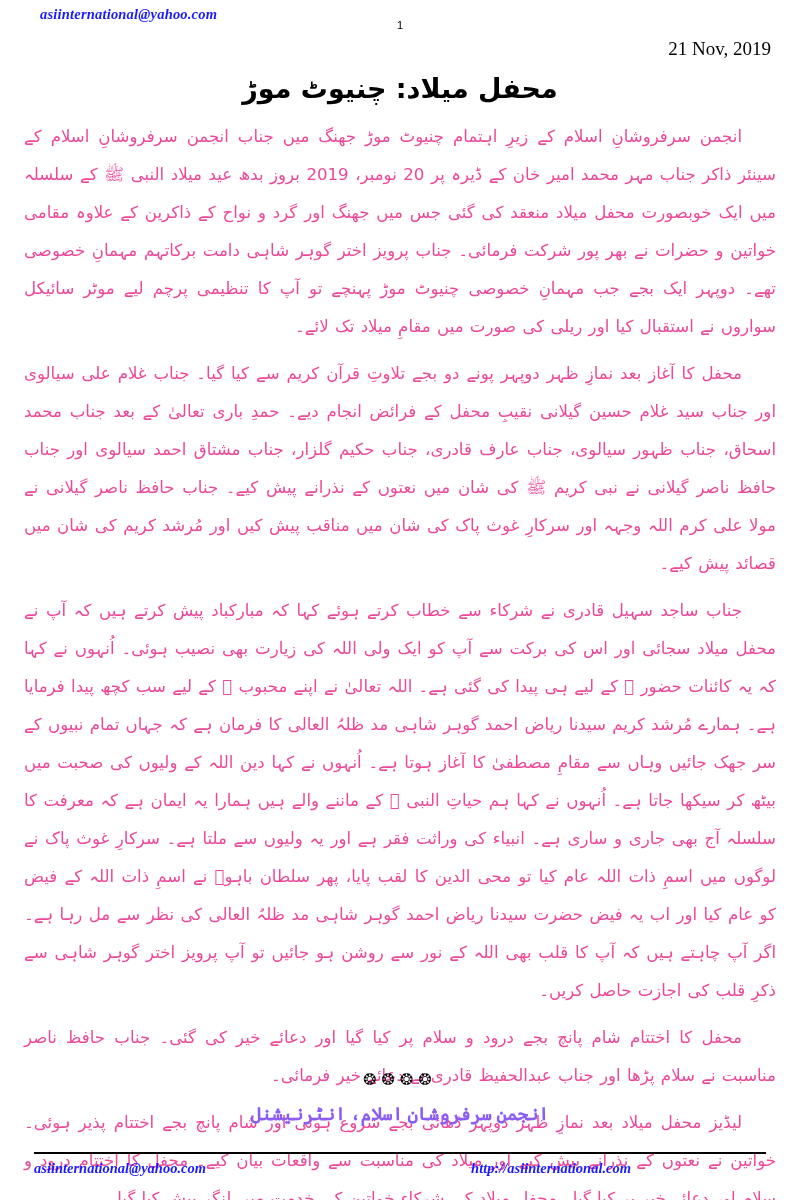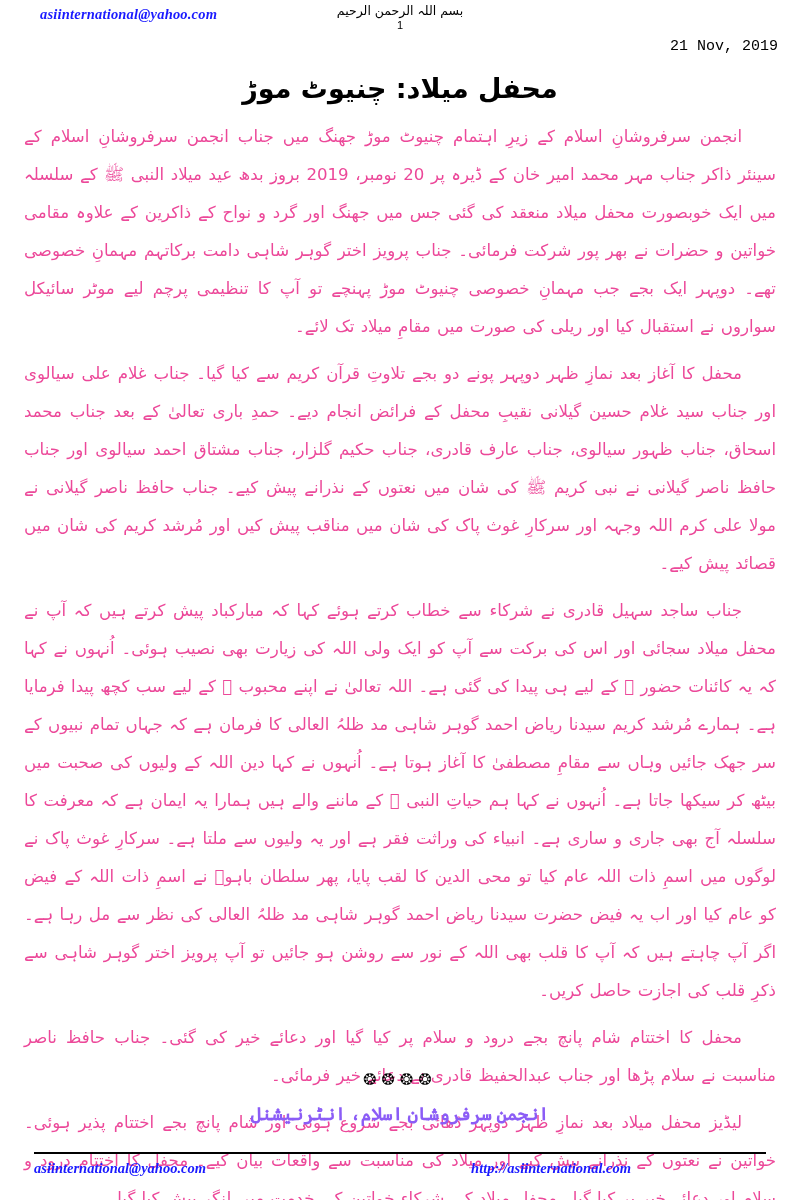--- a/index.html
+++ b/index.html
@@ -60,25 +60,25 @@
     left: 0;
     right: 0;
     top: 19px;
     text-align: center;
     font-family: "Liberation Sans", sans-serif;
     font-size: 11px;
     color: #000;
   }
   .hdr-date {
     position: absolute;
-    right: 22px;
+    right: 29px;
     top: 38px;
     direction: ltr;
-    font-family: Liberation Mono, monospace;
-    font-size: 15px;
+    font-family: Liberation Serif, serif;
+    font-size: 19px;
     color: #000;
     white-space: nowrap;
   }
   .hdr-title {
     position: absolute;
     left: 0;
     right: 0;
     top: 34px;
     text-align: center;
     direction: rtl;
@@ -171,21 +171,20 @@
     margin-right: 135px;
   }
 </style>
 </head>
 <body>
 
 <div class="page">
 
   <div class="header">
     <div class="hdr-email">asiinternational@yahoo.com</div>
-    <div class="hdr-bismillah">بسم اللہ الرحمن الرحیم</div>
     <div class="hdr-pagenum">1</div>
     <div class="hdr-date">21 Nov, 2019</div>
     <h1 class="hdr-title">محفل میلاد: چنیوٹ موڑ</h1>
   </div>
 
   <div class="content">
     <p class="para para-tail-right">انجمن سرفروشانِ اسلام کے زیرِ اہتمام چنیوٹ موڑ جھنگ میں جناب انجمن سرفروشانِ اسلام کے سینئر ذاکر جناب مہر محمد امیر خان کے ڈیرہ پر 20 نومبر، 2019 بروز بدھ عید میلاد النبی ﷺ کے سلسلہ میں ایک خوبصورت محفل میلاد منعقد کی گئی جس میں جھنگ اور گرد و نواح کے ذاکرین کے علاوہ مقامی خواتین و حضرات نے بھر پور شرکت فرمائی۔ جناب پرویز اختر گوہر شاہی دامت برکاتہم مہمانِ خصوصی تھے۔ دوپہر ایک بجے جب مہمانِ خصوصی چنیوٹ موڑ پہنچے تو آپ کا تنظیمی پرچم لیے موٹر سائیکل سواروں نے استقبال کیا اور ریلی کی صورت میں مقامِ میلاد تک لائے۔</p>
     <p class="para para-tail-right">محفل کا آغاز بعد نمازِ ظہر دوپہر پونے دو بجے تلاوتِ قرآن کریم سے کیا گیا۔ جناب غلام علی سیالوی اور جناب سید غلام حسین گیلانی نقیبِ محفل کے فرائض انجام دیے۔ حمدِ باری تعالیٰ کے بعد جناب محمد اسحاق، جناب ظہور سیالوی، جناب عارف قادری، جناب حکیم گلزار، جناب مشتاق احمد سیالوی اور جناب حافظ ناصر گیلانی نے نبی کریم ﷺ کی شان میں نعتوں کے نذرانے پیش کیے۔ جناب حافظ ناصر گیلانی نے مولا علی کرم اللہ وجہہ اور سرکارِ غوث پاک کی شان میں مناقب پیش کیں اور مُرشد کریم کی شان میں قصائد پیش کیے۔</p>
     <p class="para para-tail-right">جناب ساجد سہیل قادری نے شرکاء سے خطاب کرتے ہوئے کہا کہ مبارکباد پیش کرتے ہیں کہ آپ نے محفل میلاد سجائی اور اس کی برکت سے آپ کو ایک ولی اللہ کی زیارت بھی نصیب ہوئی۔ اُنہوں نے کہا کہ یہ کائنات حضور ﷺ کے لیے ہی پیدا کی گئی ہے۔ اللہ تعالیٰ نے اپنے محبوب ﷺ کے لیے سب کچھ پیدا فرمایا ہے۔ ہمارے مُرشد کریم سیدنا ریاض احمد گوہر شاہی مد ظلہُ العالی کا فرمان ہے کہ جہاں تمام نبیوں کے سر جھک جائیں وہاں سے مقامِ مصطفیٰ کا آغاز ہوتا ہے۔ اُنہوں نے کہا دین اللہ کے ولیوں کی صحبت میں بیٹھ کر سیکھا جاتا ہے۔ اُنہوں نے کہا ہم حیاتِ النبی ﷺ کے ماننے والے ہیں ہمارا یہ ایمان ہے کہ معرفت کا سلسلہ آج بھی جاری و ساری ہے۔ انبیاء کی وراثت فقر ہے اور یہ ولیوں سے ملتا ہے۔ سرکارِ غوث پاک نے لوگوں میں اسمِ ذات اللہ عام کیا تو محی الدین کا لقب پایا، پھر سلطان باہوؒ نے اسمِ ذات اللہ کے فیض کو عام کیا اور اب یہ فیض حضرت سیدنا ریاض احمد گوہر شاہی مد ظلہُ العالی کی نظر سے مل رہا ہے۔ اگر آپ چاہتے ہیں کہ آپ کا قلب بھی اللہ کے نور سے روشن ہو جائیں تو آپ پرویز اختر گوہر شاہی سے ذکرِ قلب کی اجازت حاصل کریں۔</p>
     <p class="para para-tail-right">محفل کا اختتام شام پانچ بجے درود و سلام پر کیا گیا اور دعائے خیر کی گئی۔ جناب حافظ ناصر مناسبت نے سلام پڑھا اور جناب عبدالحفیظ قادری نے دعائے خیر فرمائی۔</p>

